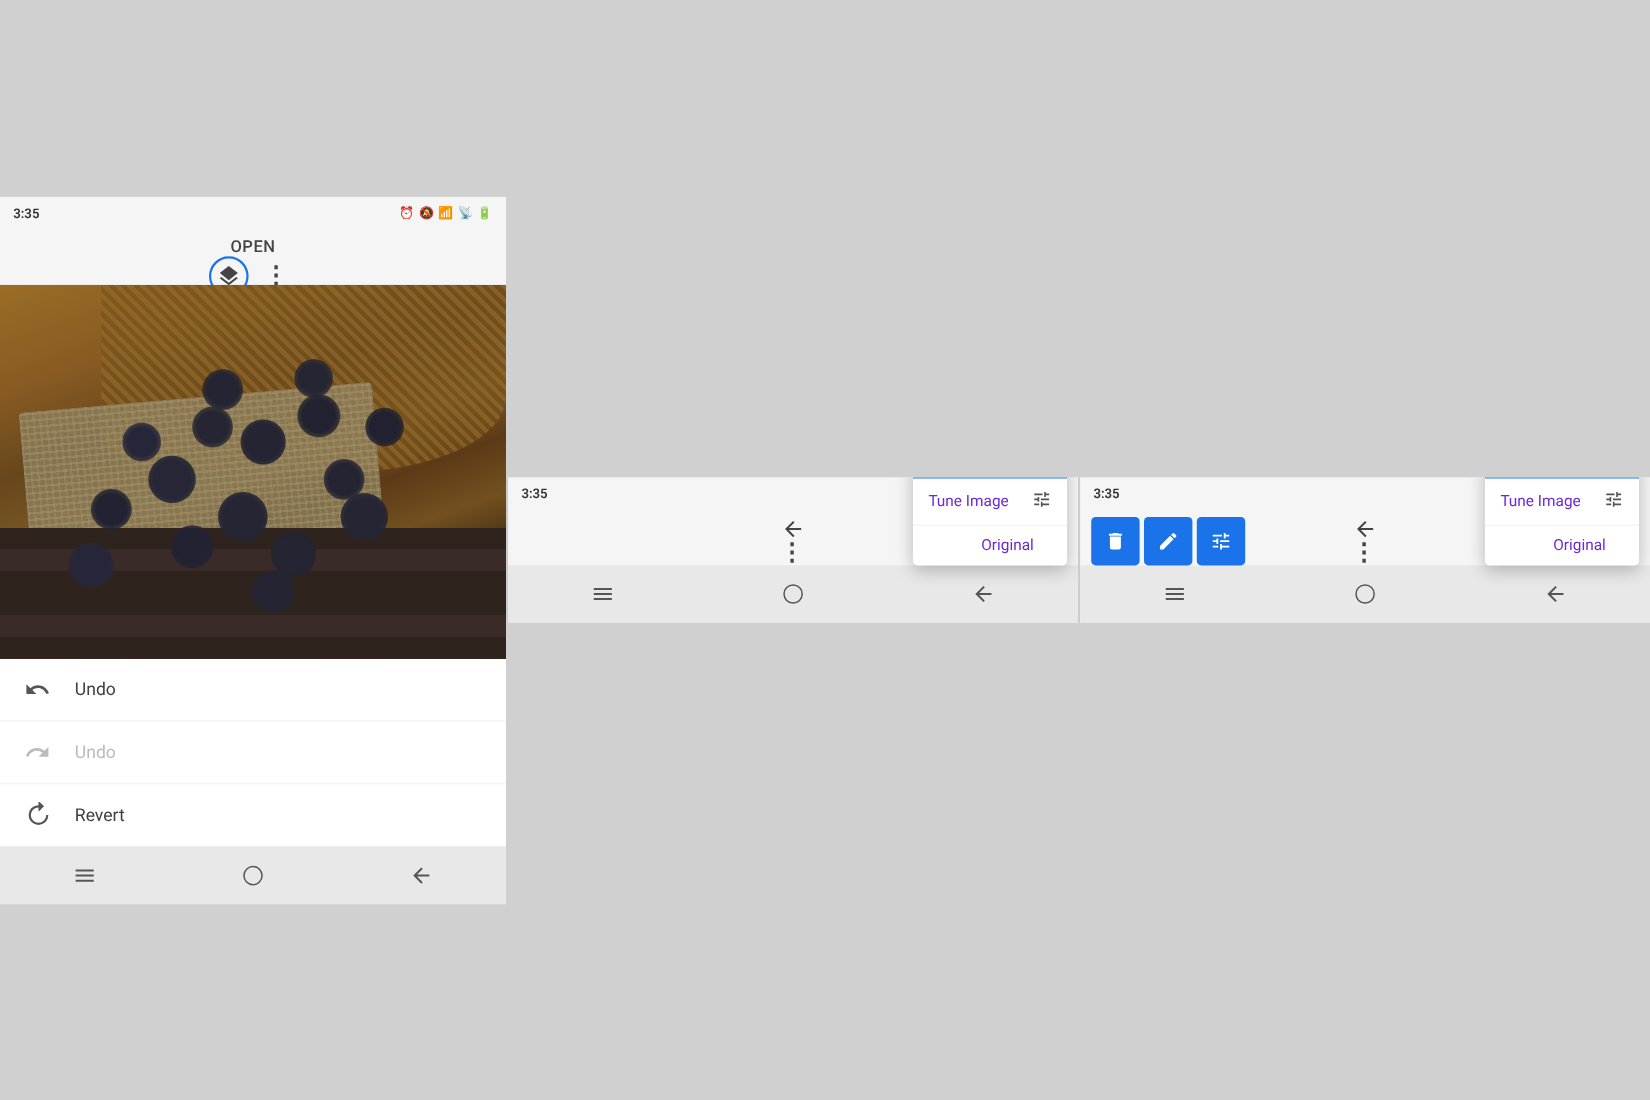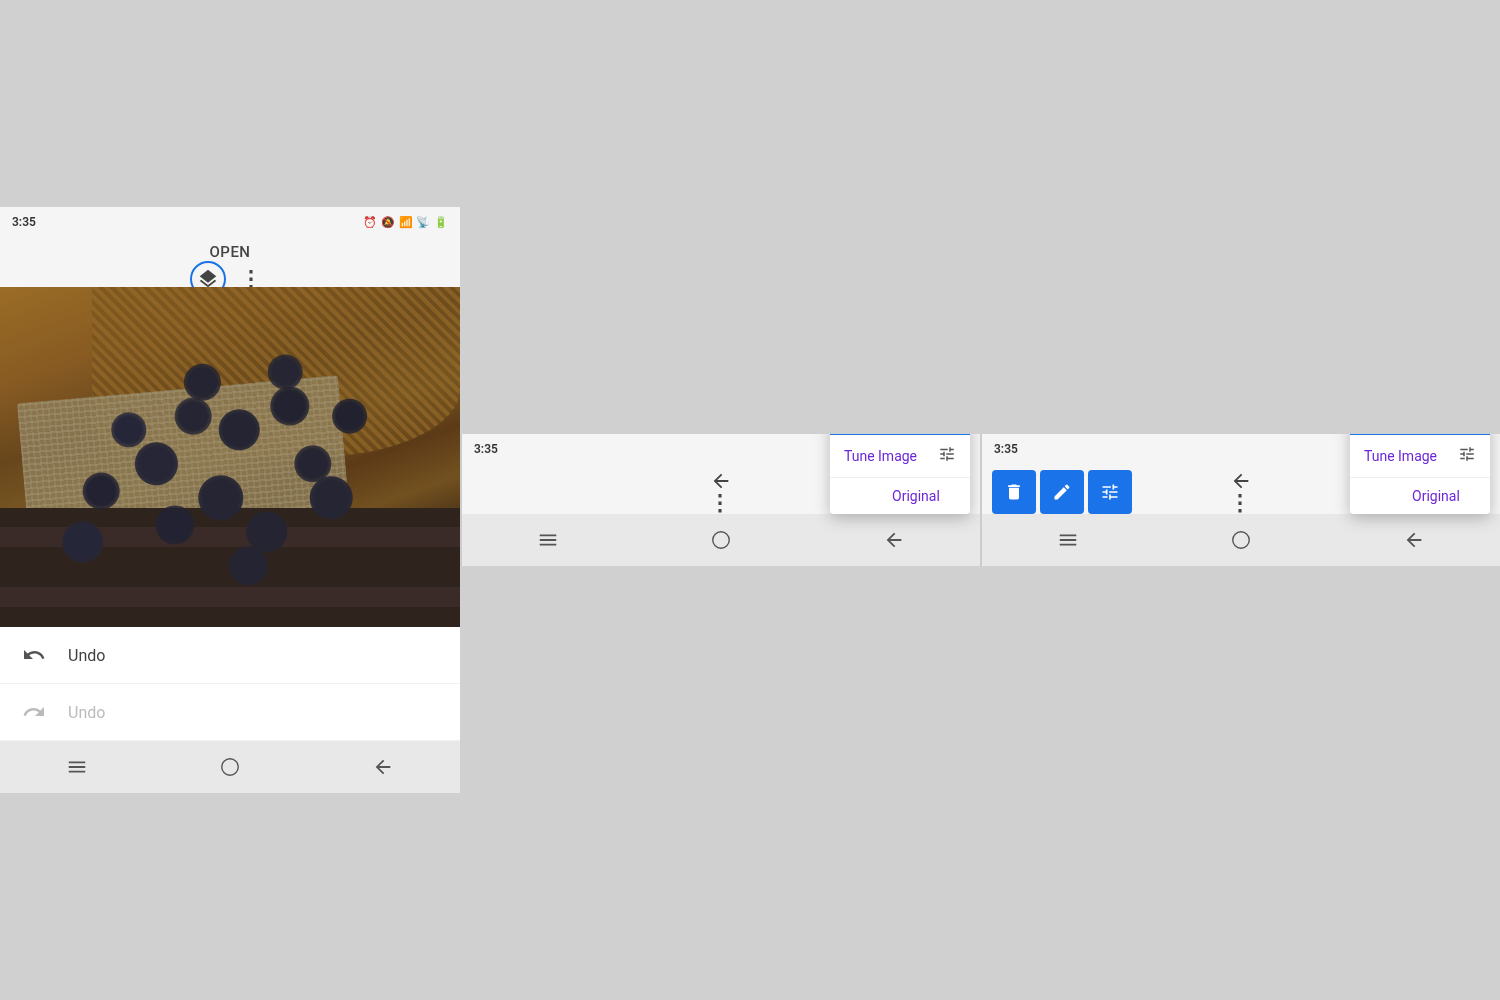--- a/index.html
+++ b/index.html
@@ -411,20 +411,28 @@
       <span class="menu-item-text">Undo</span>
     </div>
     <div class="menu-item">
       <div class="menu-item-icon">
         <svg width="24" height="24" viewBox="0 0 24 24" fill="#bbb">
           <path d="M18.4 10.6C16.55 8.99 14.15 8 11.5 8c-4.65 0-8.58 3.03-9.96 7.22L3.9 16c1.05-3.19 4.05-5.5 7.6-5.5 1.95 0 3.73.72 5.12 1.88L13 16h9V7l-3.6 3.6z"></path>
         </svg>
       </div>
       <span class="menu-item-text disabled">Undo</span>
     </div>
+    <div class="menu-item">
+      <div class="menu-item-icon">
+        <svg width="24" height="24" viewBox="0 0 24 24" fill="#555">
+          <path d="M13 3a9 9 0 1 0 9 9h-2a7 7 0 1 1-7-7v4l5-5-5-5v4z"></path>
+        </svg>
+      </div>
+      <span class="menu-item-text">Revert</span>
+    </div>
   </div>
 
   <div class="bottom-nav">
     <div class="bottom-nav-btn">
       <svg width="22" height="22" viewBox="0 0 24 24" fill="#555">
         <path d="M3 18h18v-2H3v2zm0-5h18v-2H3v2zm0-7v2h18V6H3z"></path>
       </svg>
     </div>
     <div class="bottom-nav-btn">
       <svg width="22" height="22" viewBox="0 0 24 24" fill="#555">

